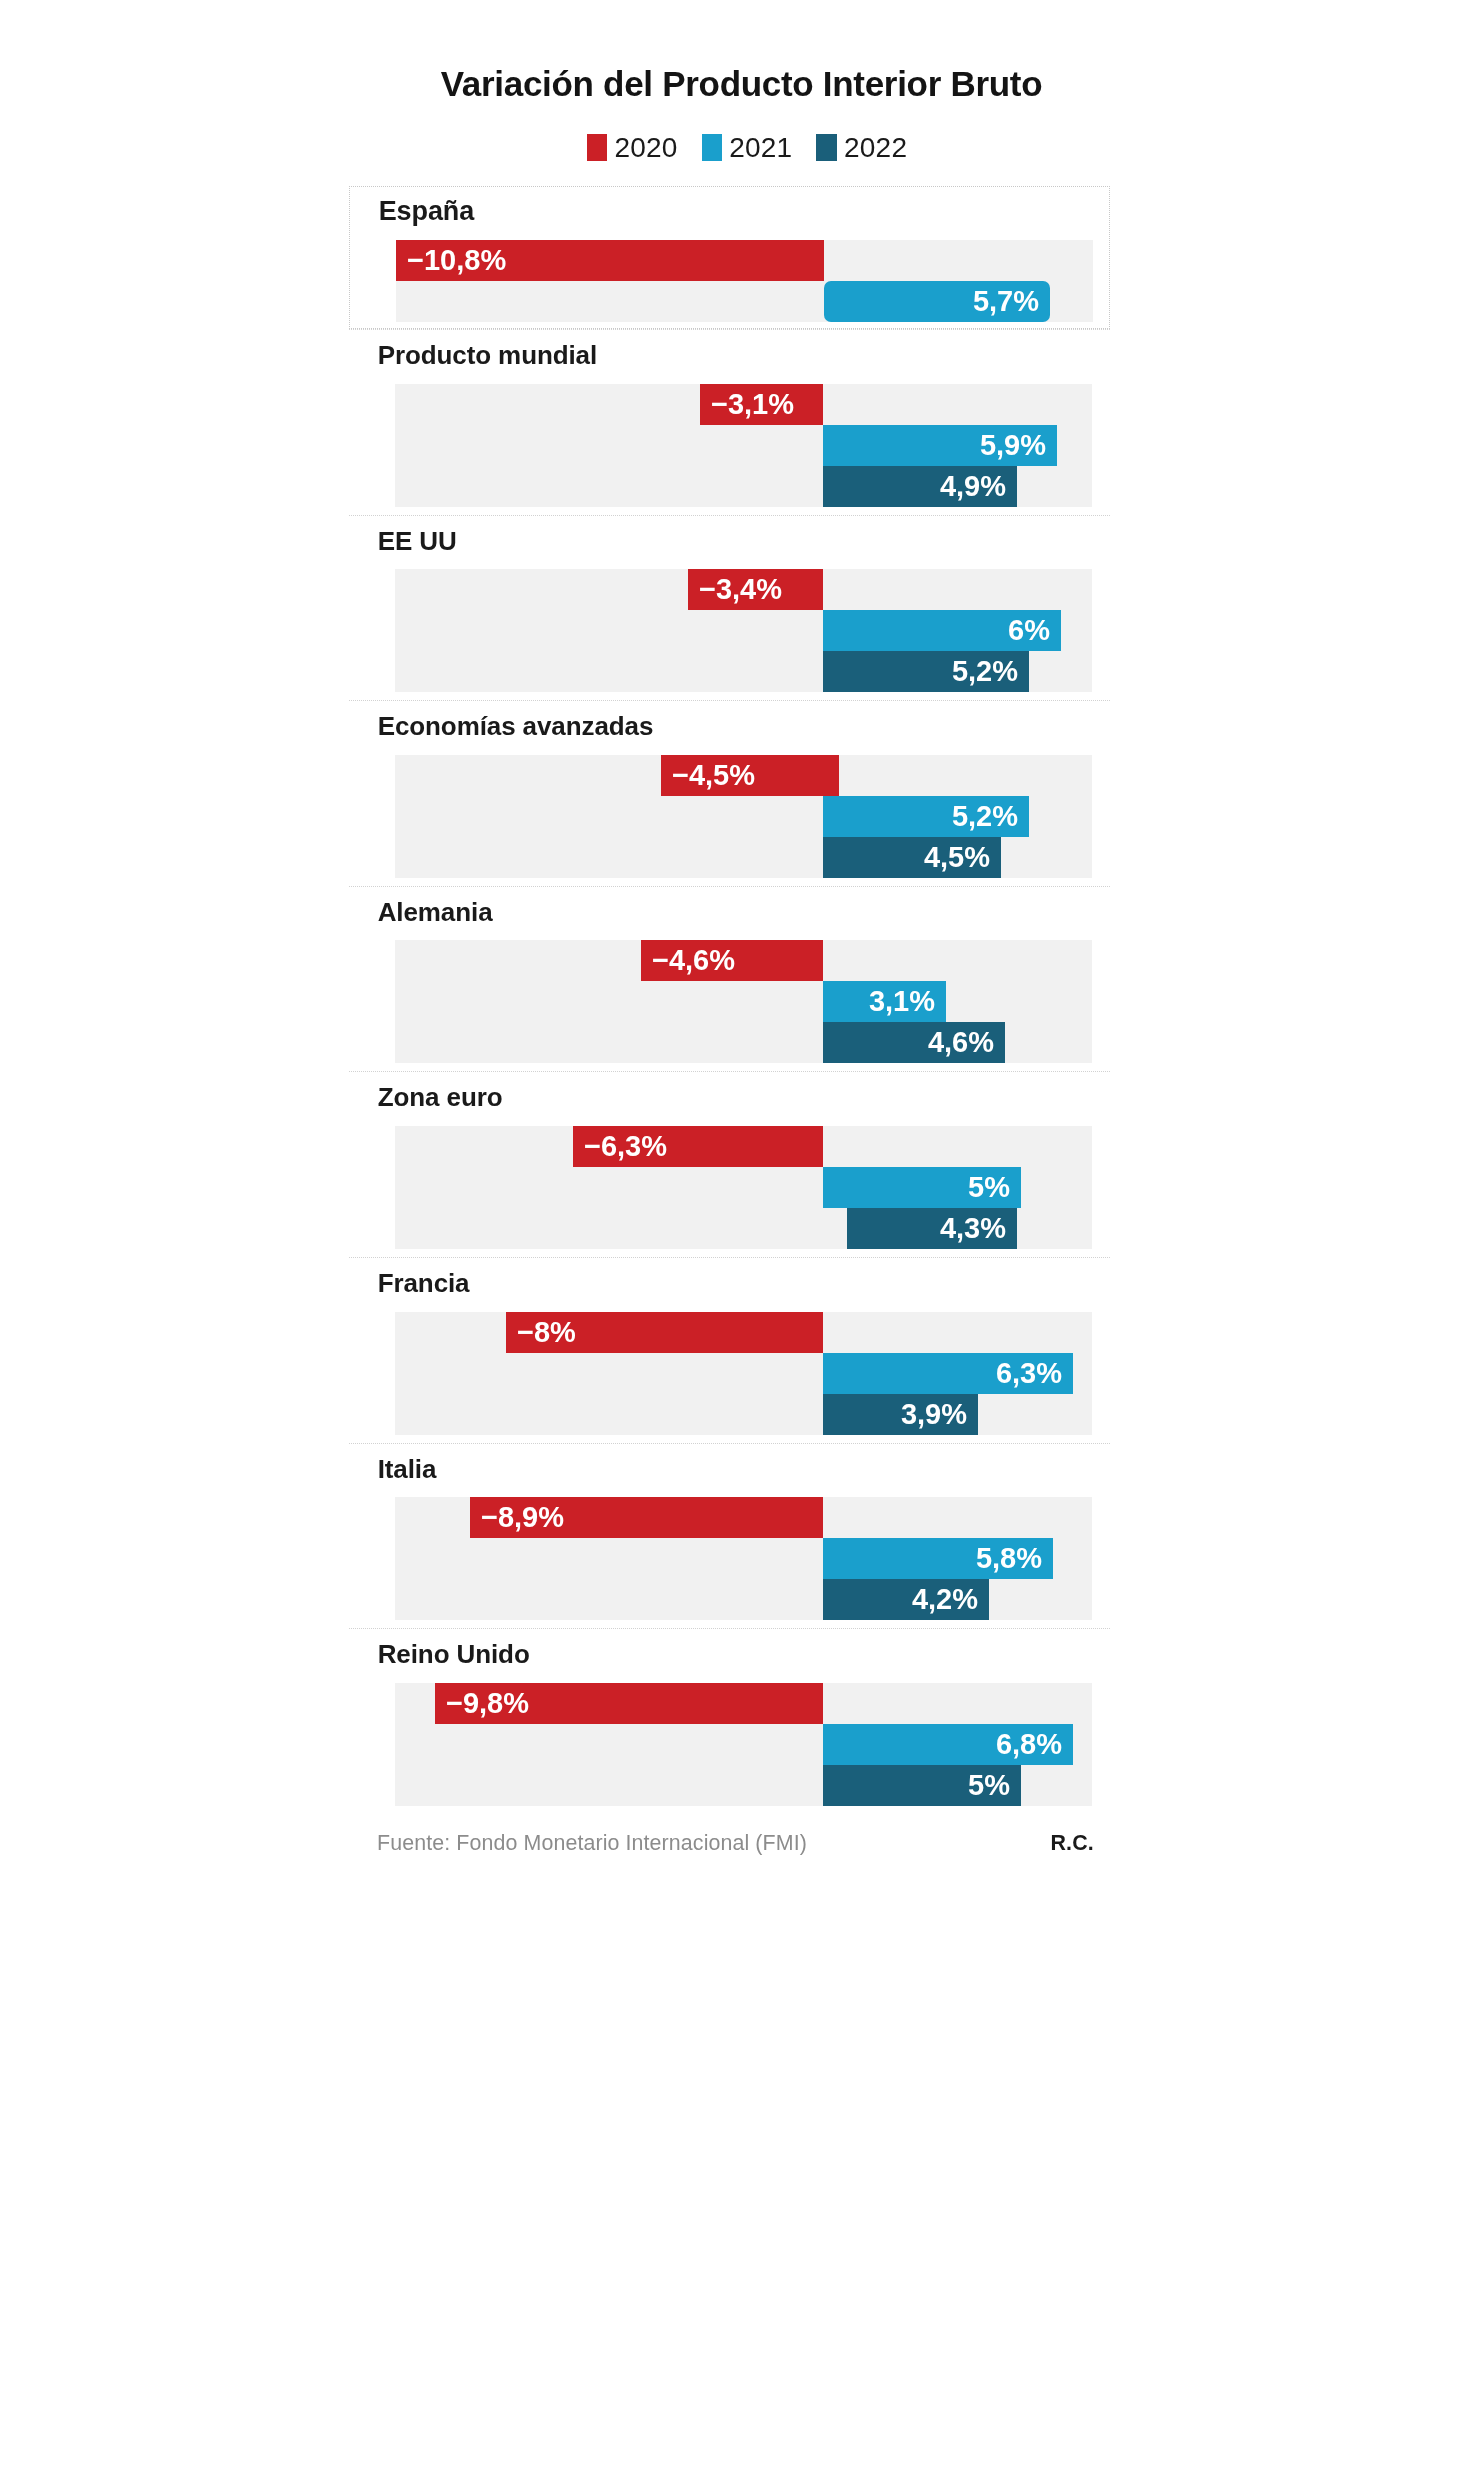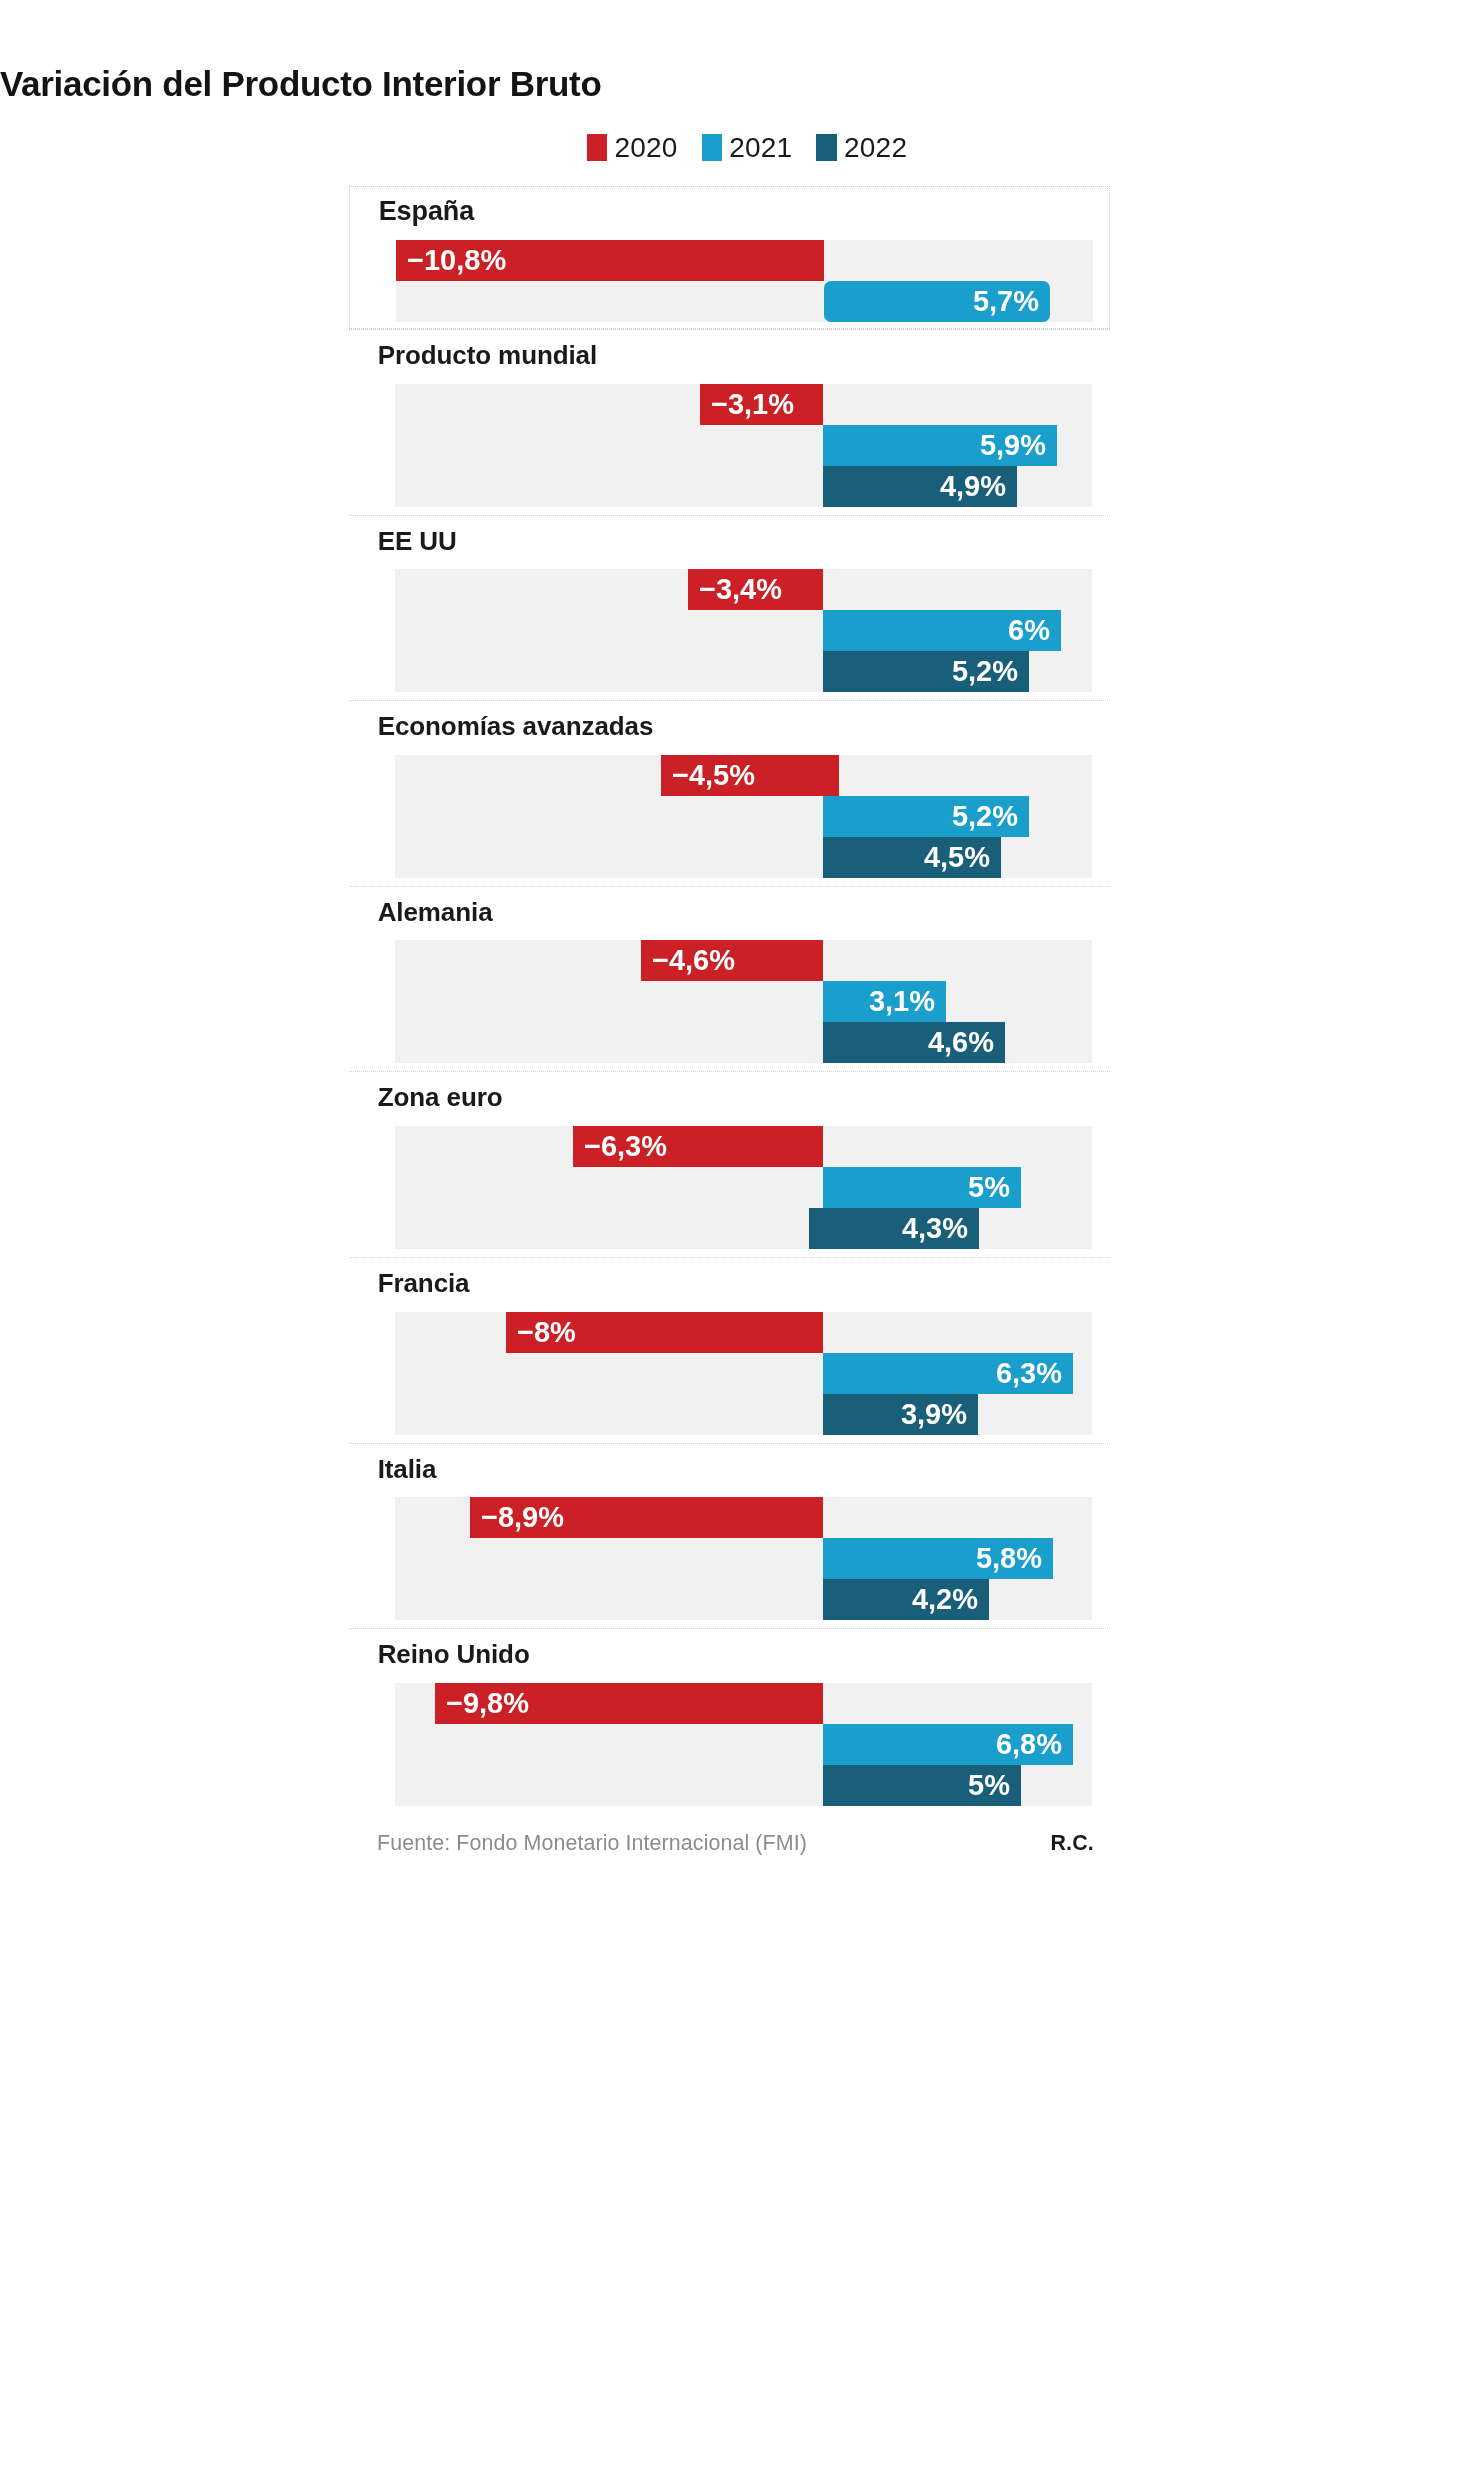--- a/index.html
+++ b/index.html
@@ -18,20 +18,21 @@
     position: relative;
     width: 1483px;
     height: 2475px;
     background: #ffffff;
     overflow: hidden;
   }
 
   
   .header {
     padding-top: 65px;
+    text-align: center;
   }
   .chart-title {
     font-size: 35px;
     font-weight: 700;
     color: #141414;
     letter-spacing: -0.3px;
     margin: 0;
     line-height: 1.1;
   }
 
@@ -287,21 +288,21 @@
             <div class="bar neg" style="background: rgb(203, 32, 38); left: 178px; width: 250px;">
               <span class="val">−6,3%</span>
             </div>
           </div>
           <div class="row">
             <div class="bar pos" style="background: rgb(26, 159, 204); left: 428px; width: 198px;">
               <span class="val">5%</span>
             </div>
           </div>
           <div class="row">
-            <div class="bar pos" style="background: rgb(26, 95, 122); left: 414px; width: 170px;">
+            <div class="bar pos" style="background: rgb(26, 95, 122); left: 452px; width: 170px;">
               <span class="val">4,3%</span>
             </div>
           </div>
         </div>
       </div>
       <div class="group divided">
         <div class="group-label">Francia</div>
         <div class="plot">
           <div class="row">
             <div class="bar neg" style="background: rgb(203, 32, 38); left: 111px; width: 317px;">

